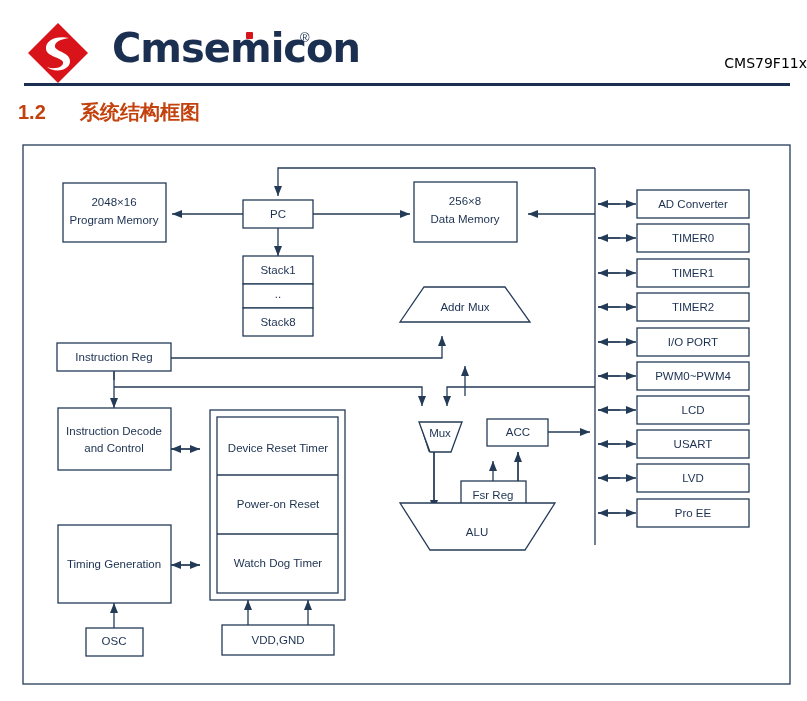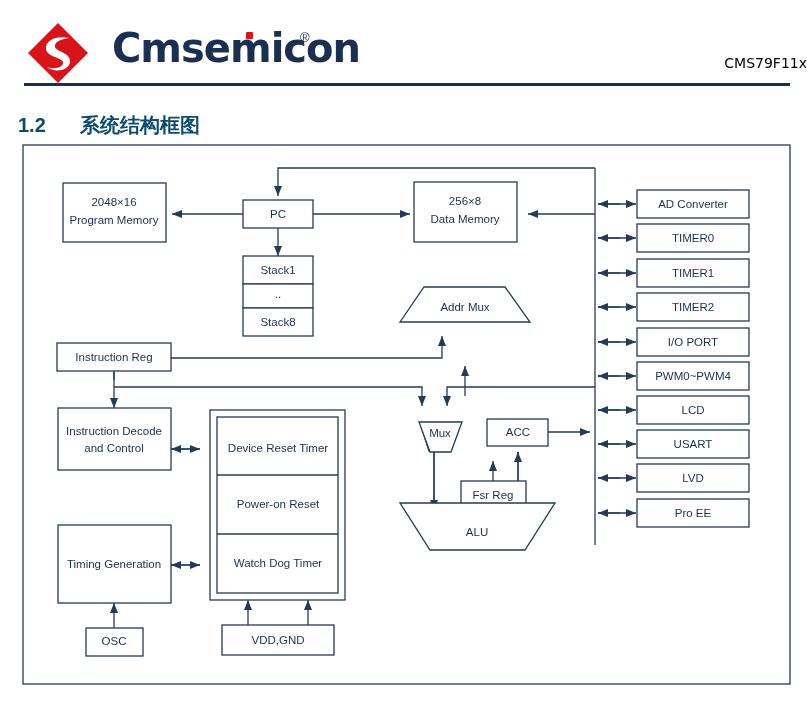--- a/index.html
+++ b/index.html
@@ -4,21 +4,21 @@
 <style>
   html,body{margin:0;padding:0;}
   body{width:807px;height:701px;background:#ffffff;font-family:"Liberation Sans",sans-serif;position:relative;overflow:hidden;}
   #header{position:absolute;left:0;top:0;width:807px;height:86px;padding-left:16px;}
   #logo-mark{position:absolute;left:27px;top:22px;width:62px;height:62px;}
   #logo-text{position:absolute;left:112px;top:26px;font-size:40px;font-weight:bold;color:#1b3050;letter-spacing:-1px;line-height:44px;font-family:"DejaVu Sans",sans-serif;}
   #logo-reg{position:absolute;left:300px;top:30px;font-size:13px;color:#1b3050;}
   #logo-dot{position:absolute;left:246px;top:32px;width:7px;height:7px;background:#d9131a;border-radius:1px;}
   #part-no{position:absolute;right:16px;top:55px;font-size:14px;color:#000000;font-family:"DejaVu Sans",sans-serif;}
   #hrule{position:absolute;left:24px;top:83px;width:766px;height:3px;background:#1b3050;}
-  #sect{position:absolute;left:18px;top:112px;font-size:20px;font-weight:bold;color:#0c4a6e;}
+  #sect{position:absolute;left:18px;top:99px;font-size:20px;font-weight:bold;color:#c2410c;}
   #sect .num{display:inline-block;min-width:62px;}
   #diagram{position:absolute;left:0px;top:138px;width:732px;height:555px;}
   svg{display:block;}
   .blktext{font-family:"Liberation Sans",sans-serif;font-size:11.5px;fill:#1b3050;text-anchor:middle;dominant-baseline:middle;}
 </style>
 </head>
 <body>
 
 <div id="header">
   <svg id="logo-mark" viewBox="0 0 62 62">

